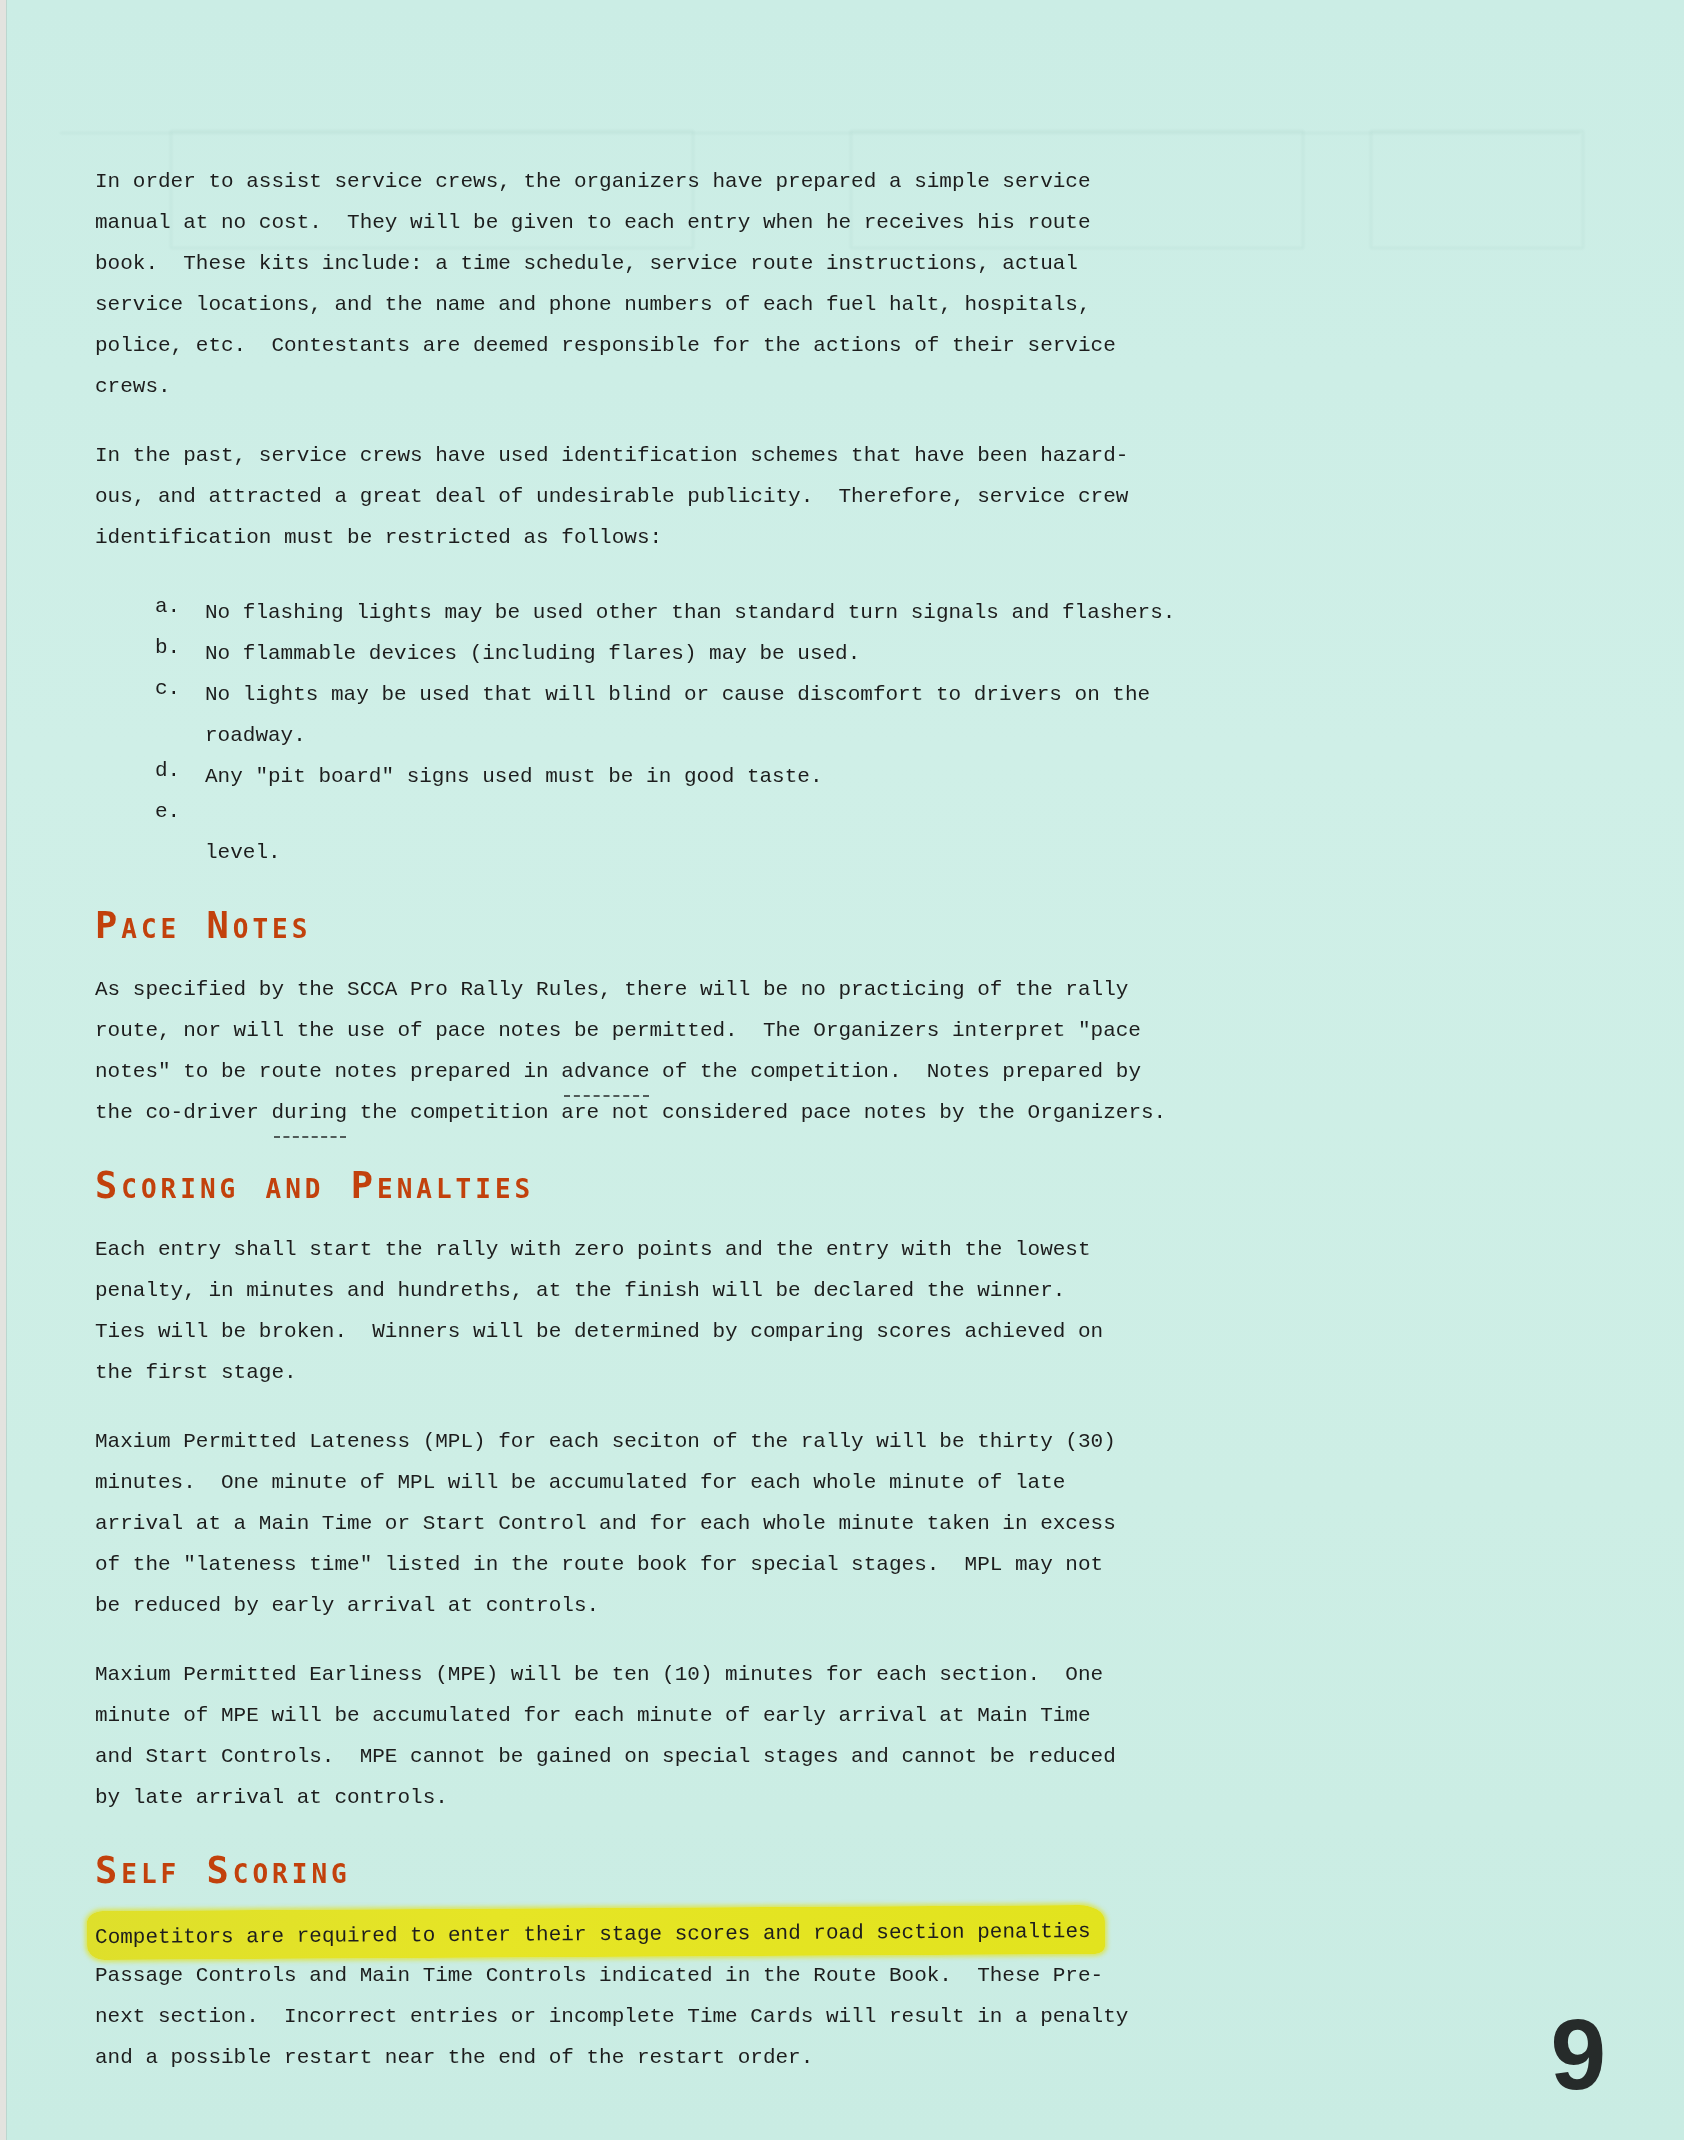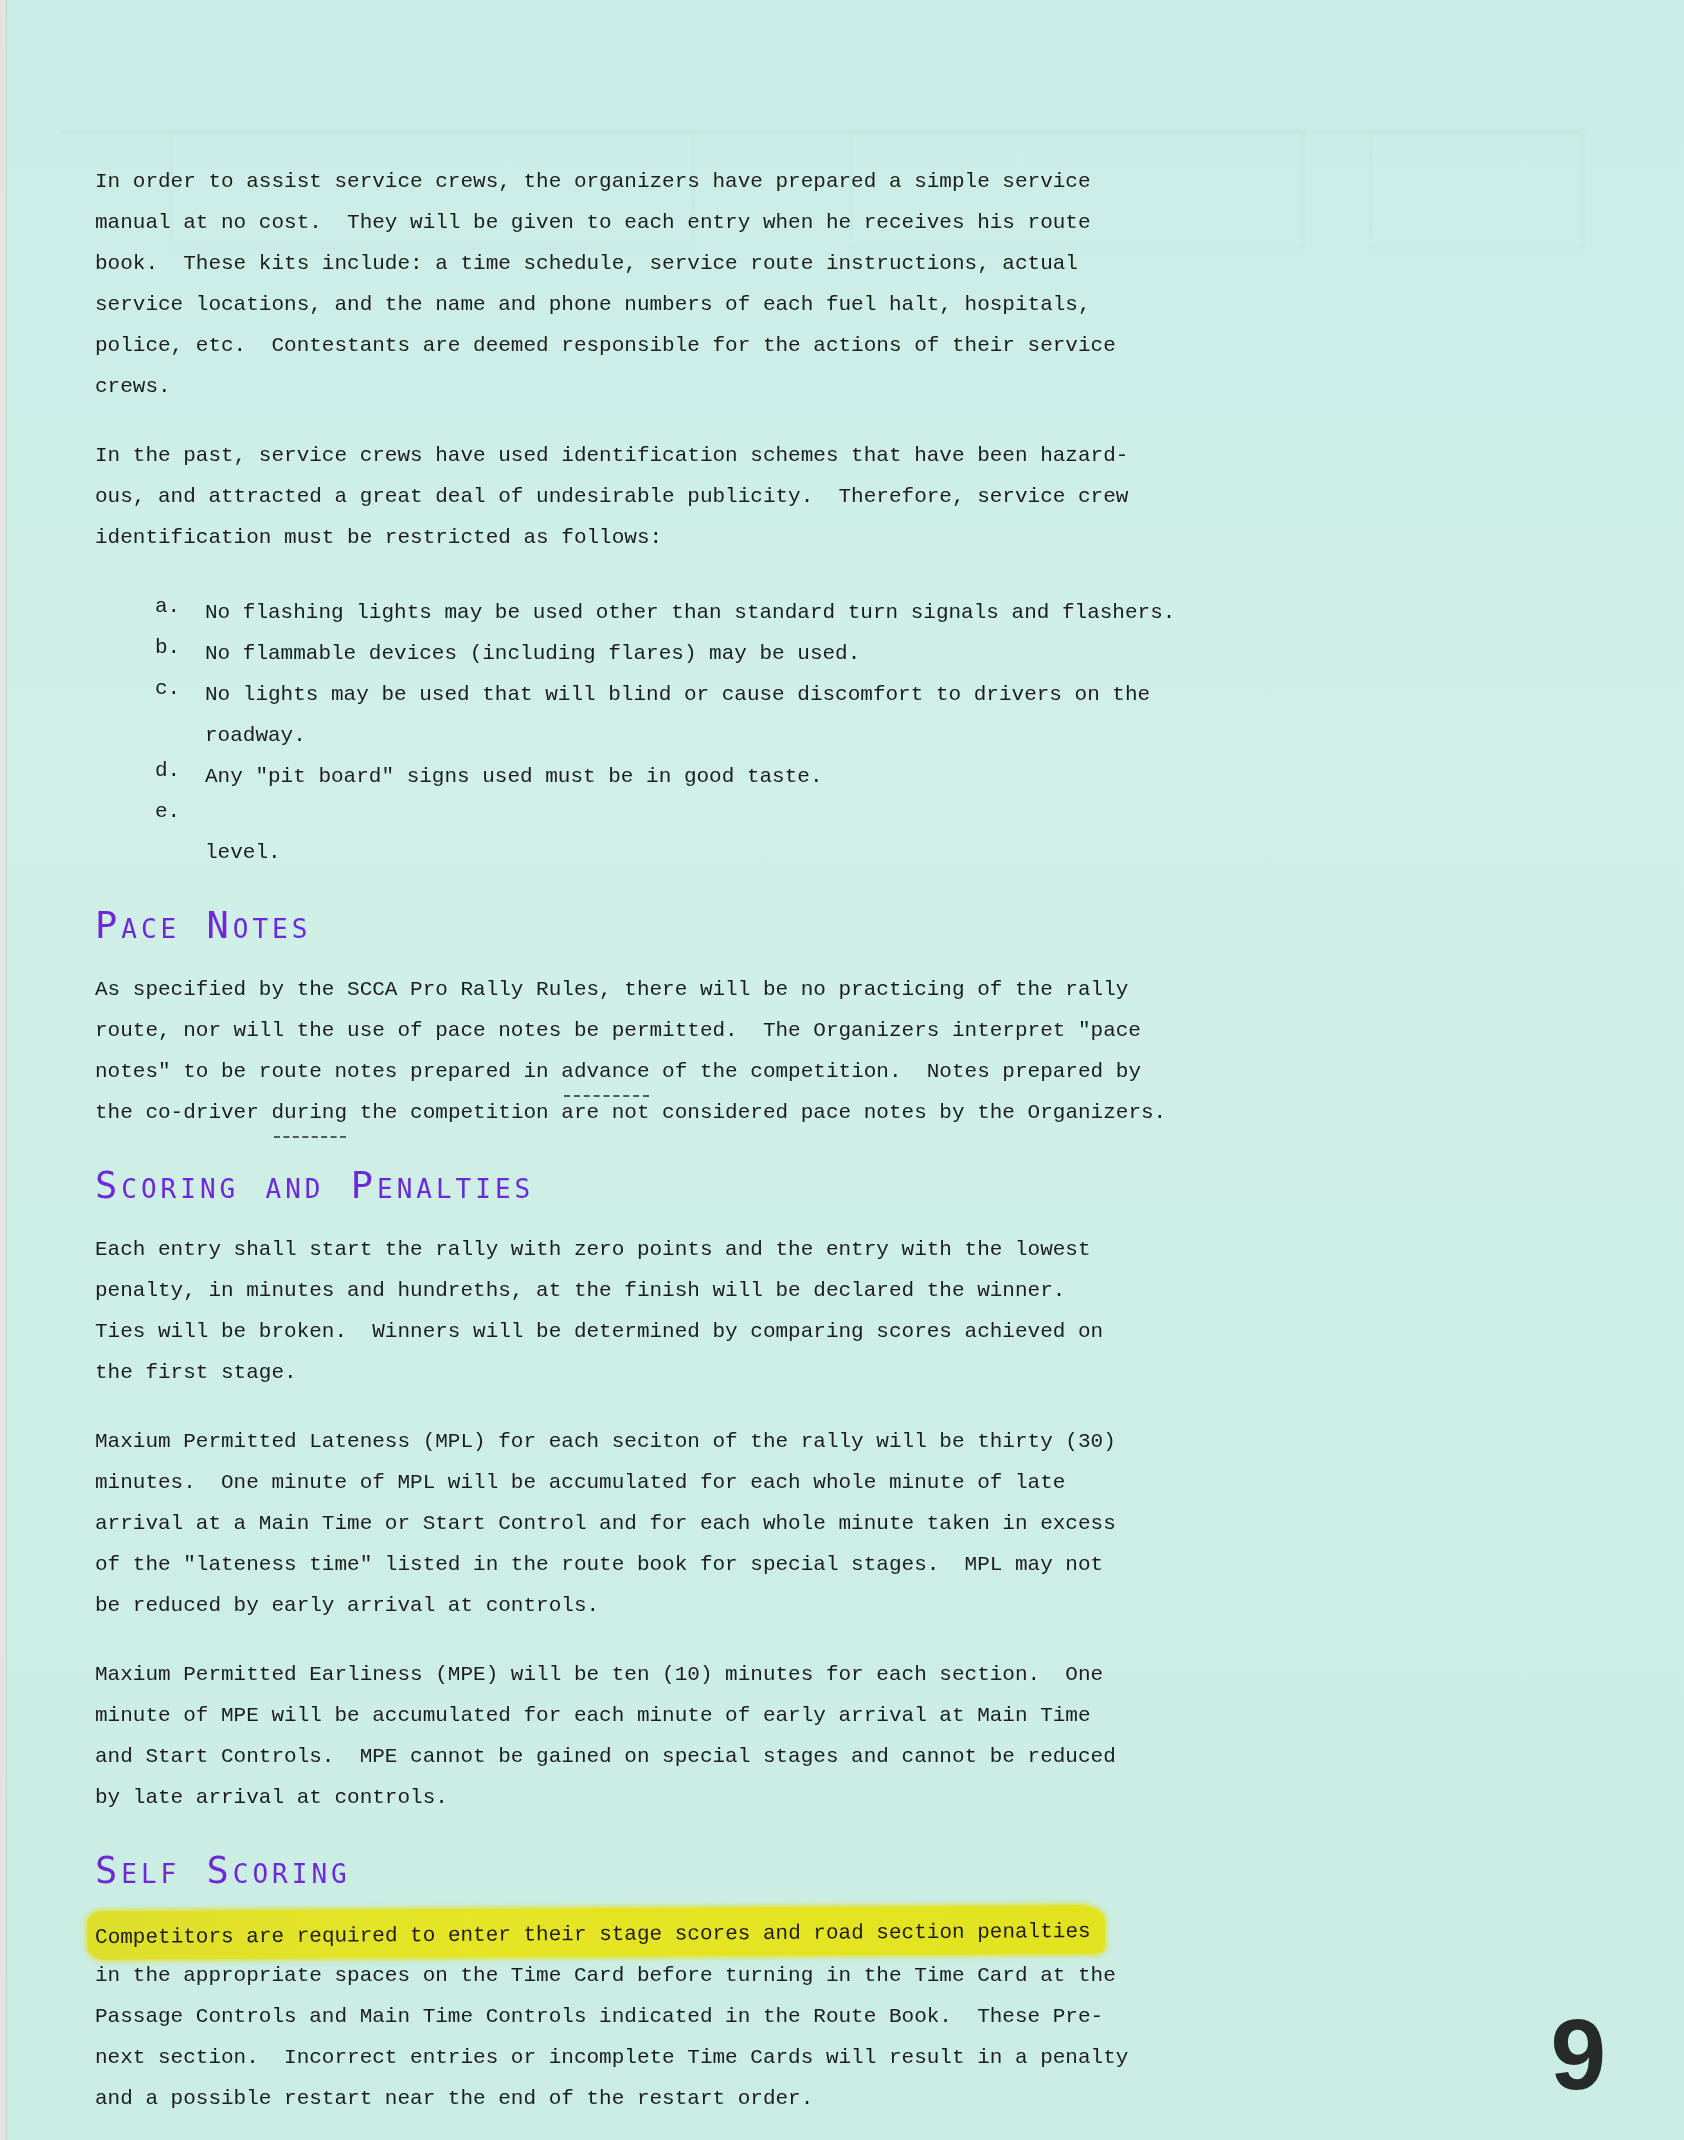--- a/index.html
+++ b/index.html
@@ -19,23 +19,23 @@
   .ghost-rule { height: 2px; background: #7fb0a4; }
 
   .page-content { position: absolute; left: 95px; top: 158px; width: 1200px; }
 
   .para { margin: 0 0 34px 0; }
   .line { white-space: pre; font-size: 21px; line-height: 35px; margin-top: 6px; }
 
   .heading {
     font-family: "DejaVu Sans Mono", "Liberation Mono", monospace;
     font-variant: small-caps;
-    font-weight: normal;
+    font-weight: bold;
     font-size: 37px; line-height: 44px; letter-spacing: 4px;
-    color: #6d28d9;
+    color: #c2410c;
     margin: 14px 0 24px 0;
   }
 
   .list { margin: 0 0 34px 0; padding-left: 60px; }
   .list-row { display: flex; }
   .list-label { width: 50px; flex: 0 0 50px; white-space: pre; font-size: 21px; line-height: 35px; }
   .list-text { white-space: pre; font-size: 21px; line-height: 35px; }
 
   .m-underline-double {
     position: relative; display: inline-block;
@@ -138,20 +138,19 @@
     </div>
     <div class="para">
       <div class="line"><span>Maxium Permitted Earliness (MPE) will be ten (10) minutes for each section.  One</span></div>
       <div class="line"><span>minute of MPE will be accumulated for each minute of early arrival at Main Time</span></div>
       <div class="line"><span>and Start Controls.  MPE cannot be gained on special stages and cannot be reduced</span></div>
       <div class="line"><span>by late arrival at controls.</span></div>
     </div>
     <h2 class="heading">Self Scoring</h2>
     <div class="para">
       <div class="line"><span class="m-highlight">Competitors are required to enter their stage scores and road section penalties</span></div>
-      <div class="line"><span>in the appropriate spaces on the Time Card before turning in the Time Card at the</span></div>
       <div class="line"><span>Passage Controls and Main Time Controls indicated in the Route Book.  These Pre-</span></div>
       <div class="line"><span>next section.  Incorrect entries or incomplete Time Cards will result in a penalty</span></div>
       <div class="line"><span>and a possible restart near the end of the restart order.</span></div>
     </div>
   </main>
 
 <div class="page-number">9</div>
 
 </body></html>

